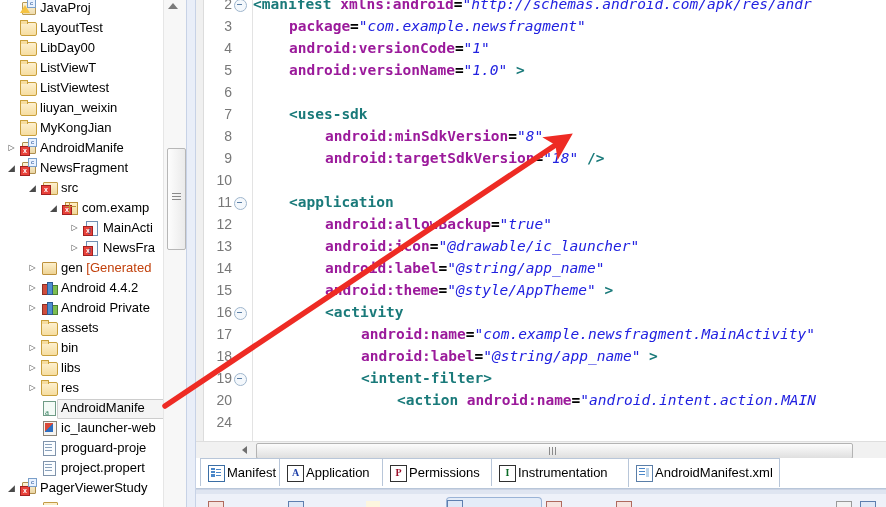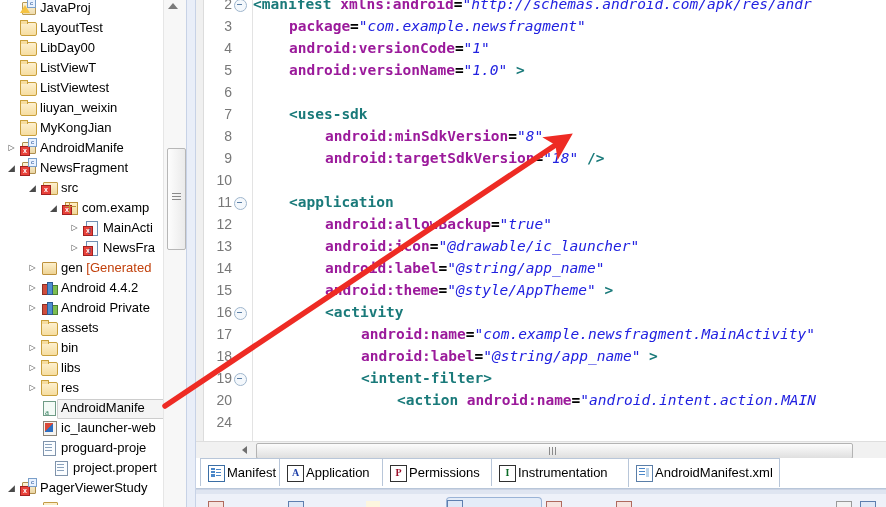--- a/index.html
+++ b/index.html
@@ -488,21 +488,21 @@
             <span class="ic ic-img"></span>
           </span>
           <span class="tlabel" style="left: 61px;">ic_launcher-web</span>
         </div>
         <div class="tree-row" style="top: 440px; position: absolute; left: 0px; width: 166px;">
           <span class="ticon" style="left: 41px;">
             <span class="ic ic-txt"></span>
           </span>
           <span class="tlabel" style="left: 61px;">proguard-proje</span>
         </div>
-        <div class="tree-row" style="top: 460px; position: absolute; left: 12px; width: 166px;">
+        <div class="tree-row" style="top: 460px; position: absolute; left: 0px; width: 166px;">
           <span class="ticon" style="left: 41px;">
             <span class="ic ic-txt"></span>
           </span>
           <span class="tlabel" style="left: 61px;">project.propert</span>
         </div>
         <div class="tree-row" style="top: 480px; position: absolute; left: 0px; width: 166px;">
           <span class="twisty" style="left: 6px; font-size: 9px;">◢</span>
           <span class="ticon" style="left: 20px;">
             <span class="ic ic-aproj">
               <span class="badge-x">x</span>

